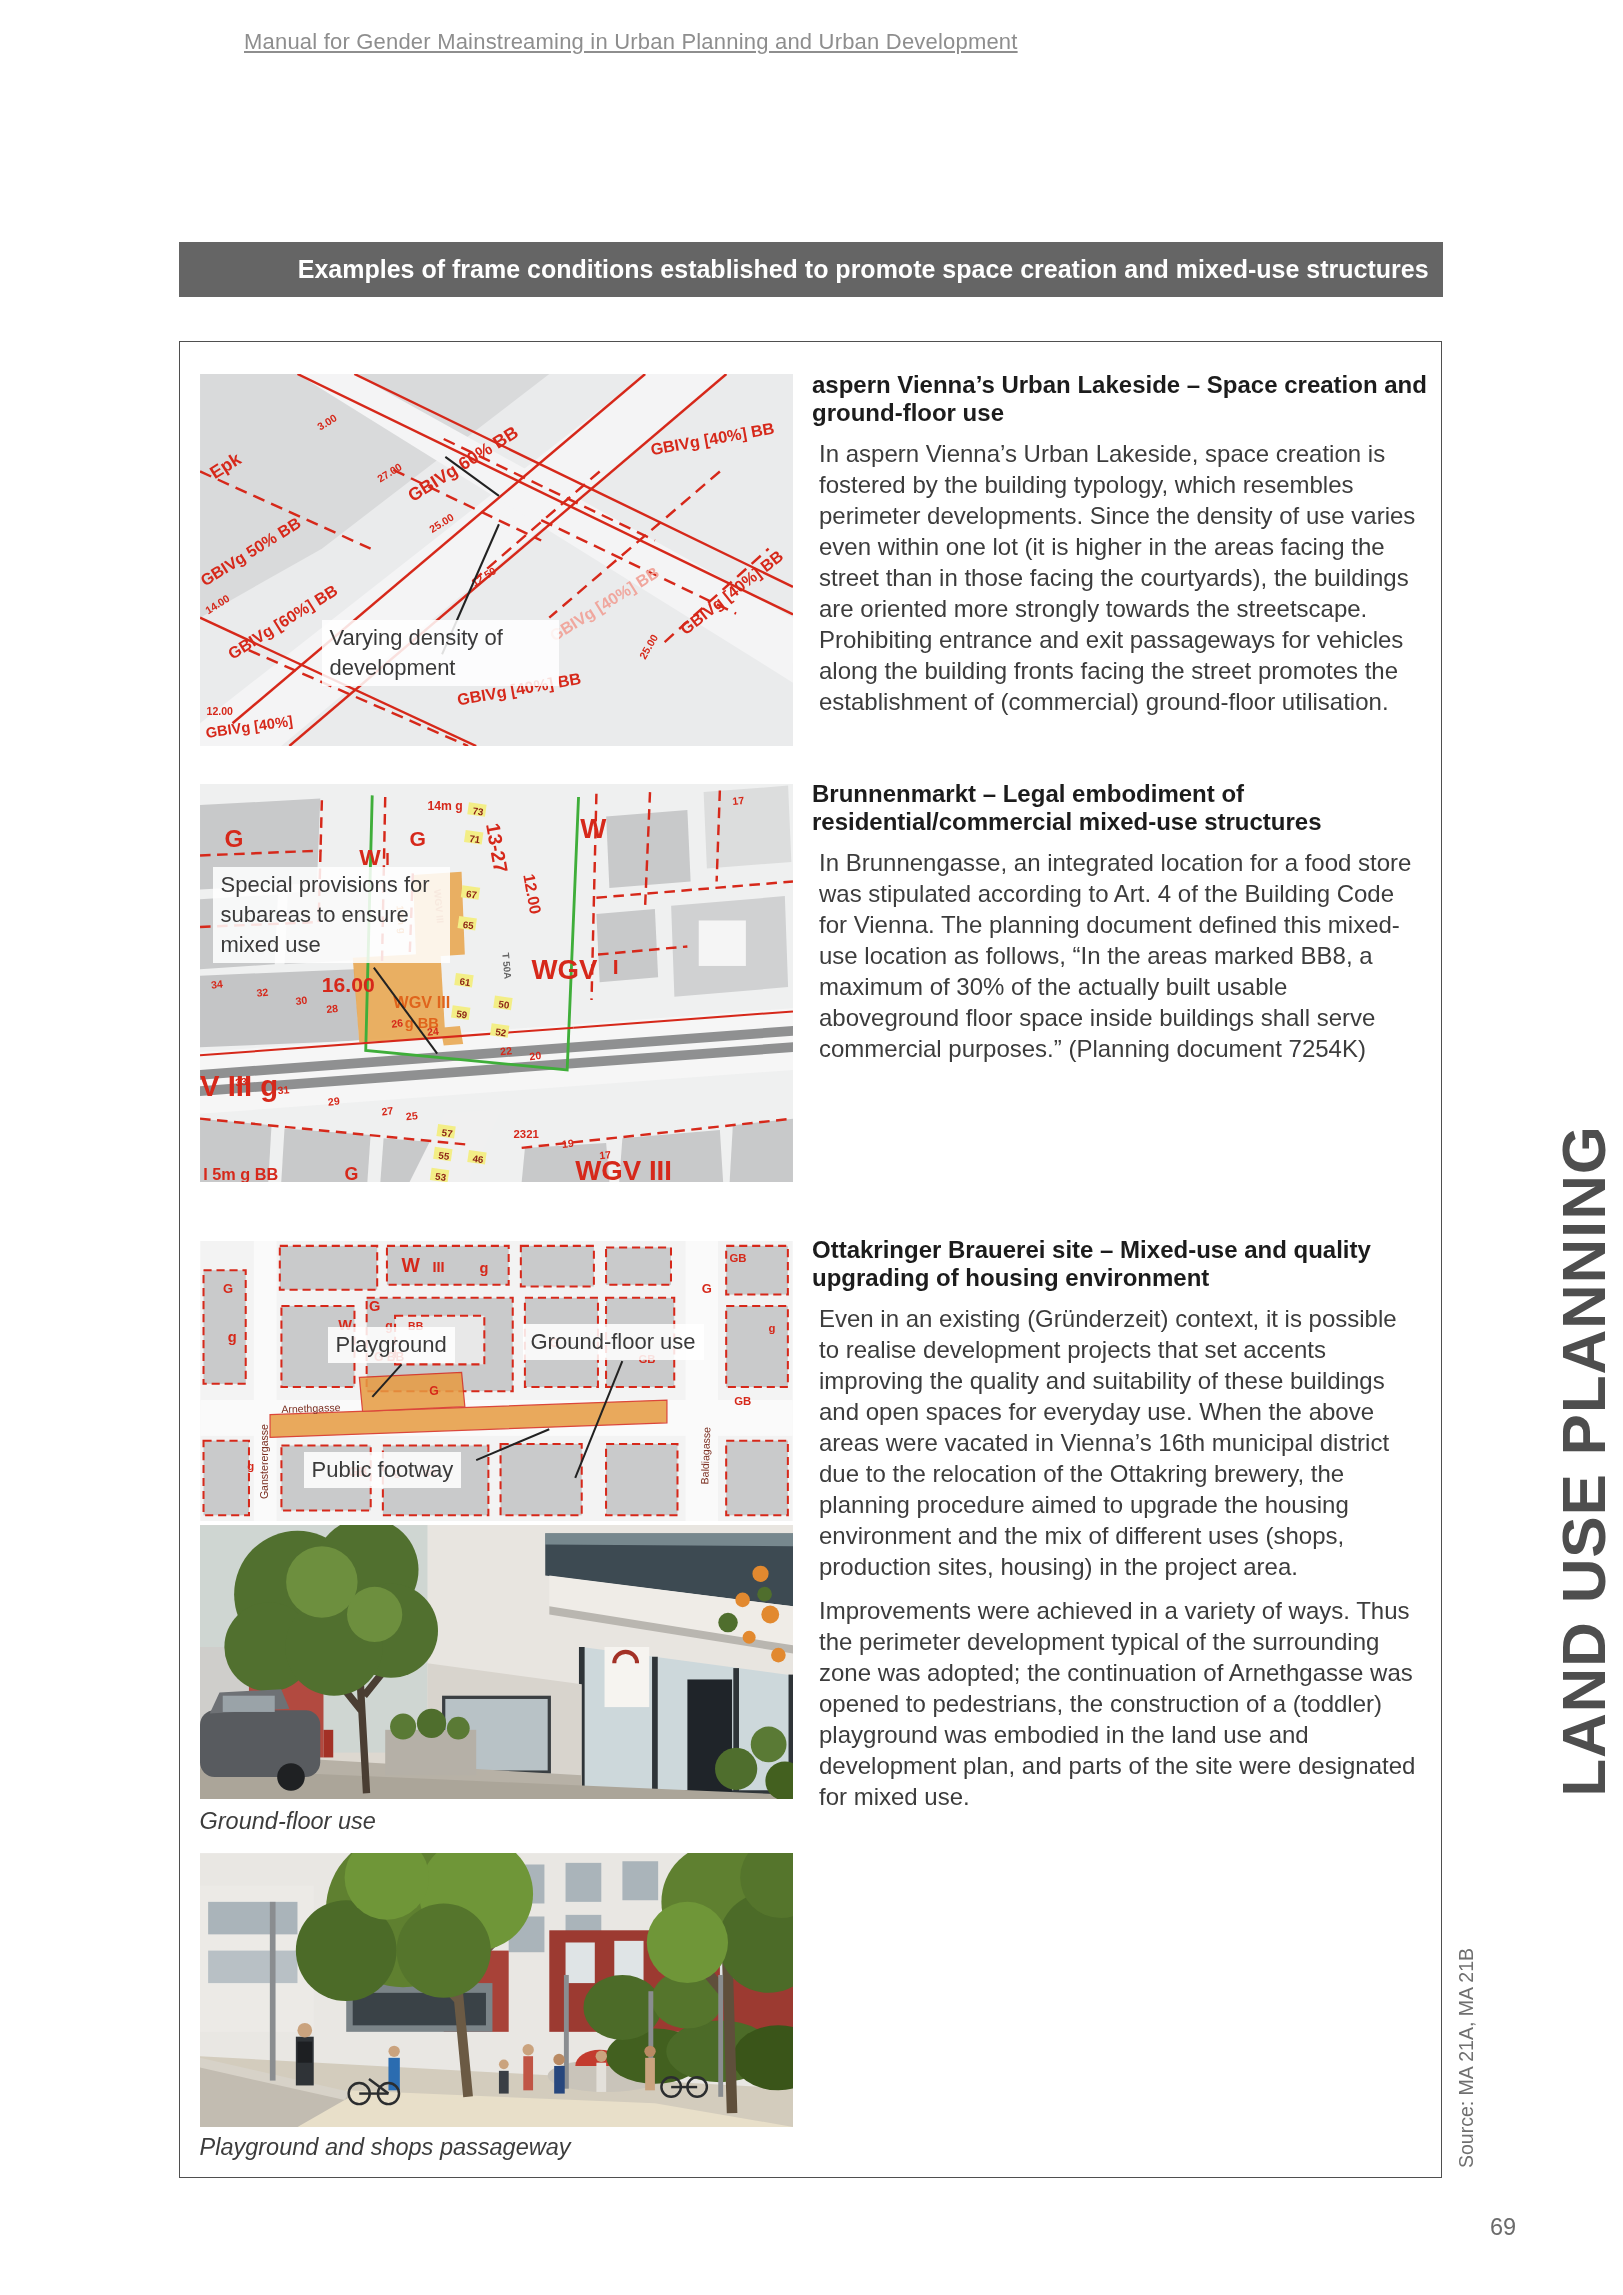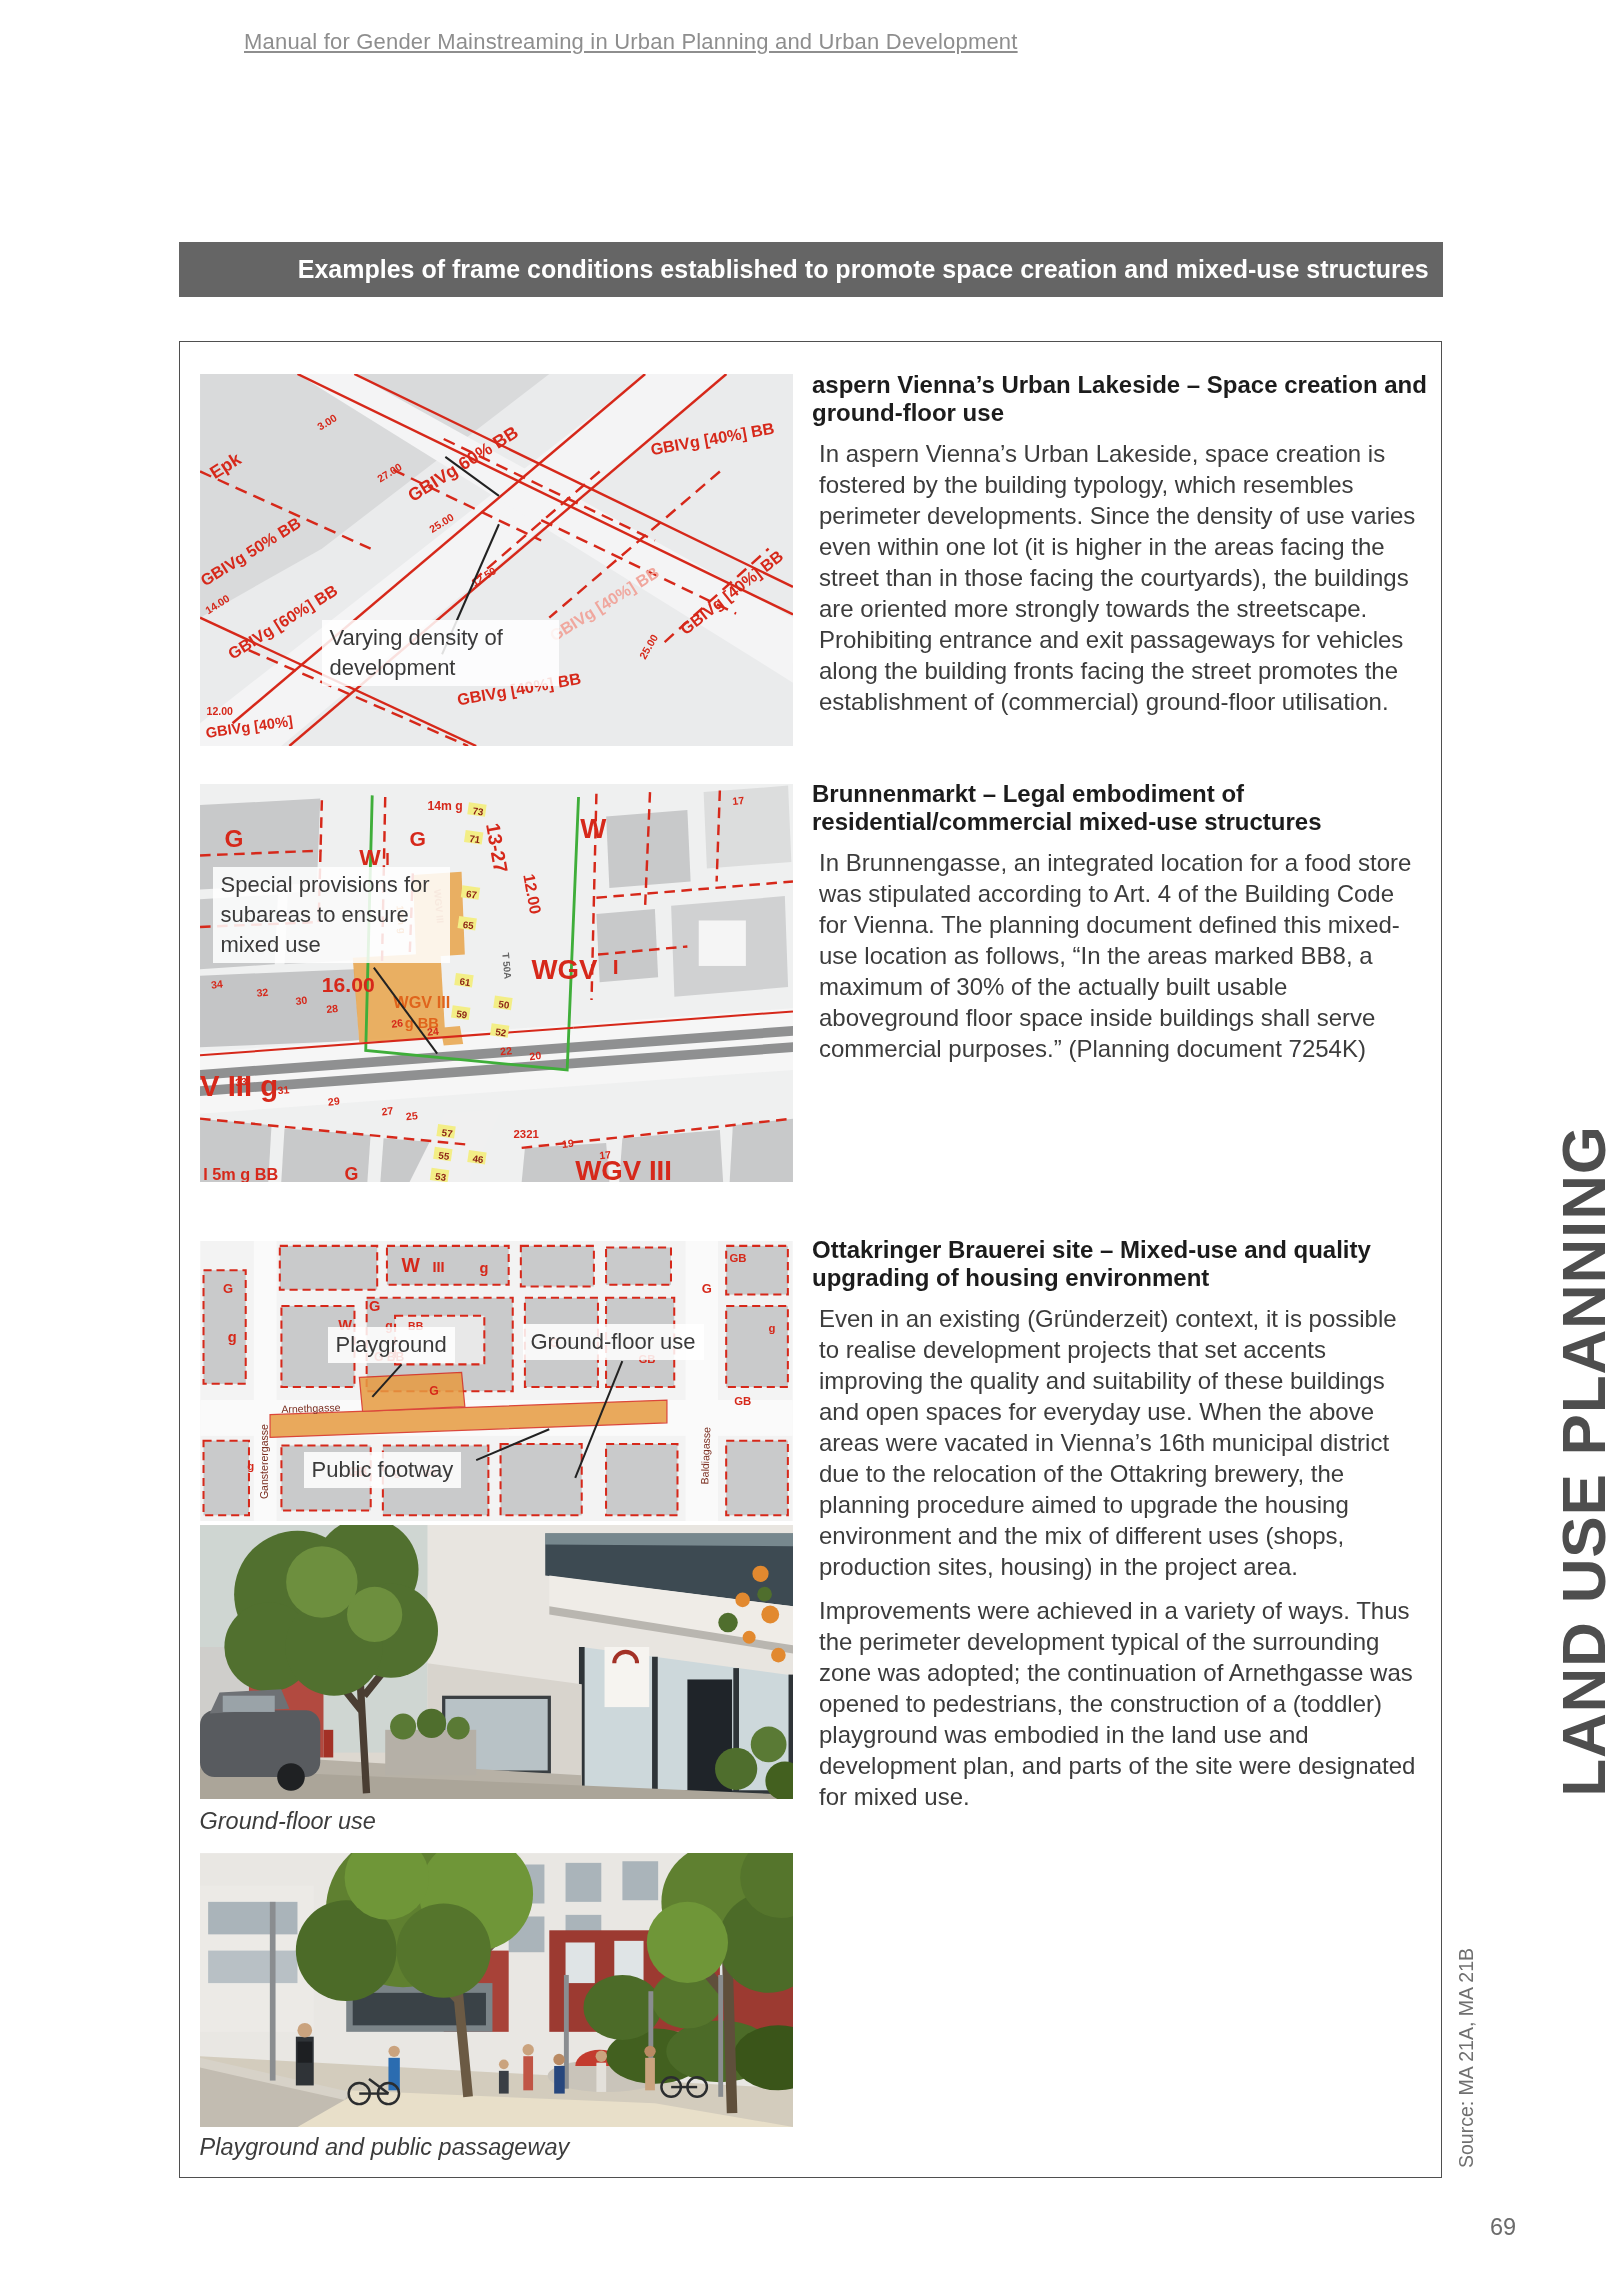--- a/index.html
+++ b/index.html
@@ -440,21 +440,21 @@
         <circle cx="196" cy="296" r="13"></circle>
           <circle cx="232" cy="296" r="13"></circle>
           <line x1="196" y1="296" x2="232" y2="296"></line>
           <line x1="208" y1="278" x2="232" y2="296"></line>
         <circle cx="580" cy="288" r="12"></circle>
           <circle cx="612" cy="288" r="12"></circle>
           <line x1="580" y1="288" x2="612" y2="288"></line>
       </g>
     </svg>
   </div>
-  <div class="caption" style="top:1792px;">Playground and public passageway</div>
+  <div class="caption" style="top:1792px;">Playground and shops passageway</div>
 
   <div class="right-col">
     <div class="sec" style="top:29px;">
       <h3>aspern Vienna’s Urban Lakeside – Space creation and ground-floor use</h3>
       <p>In aspern Vienna’s Urban Lakeside, space creation is fostered by the building typology, which resembles perimeter developments. Since the density of use varies even within one lot (it is higher in the areas facing the street than in those facing the courtyards), the buildings are oriented more strongly towards the streetscape. Prohibiting entrance and exit passageways for vehicles along the building fronts facing the street promotes the establishment of (commercial) ground-floor utilisation.</p>
     </div>
     <div class="sec" style="top:438px;">
       <h3>Brunnenmarkt – Legal embodiment of residential/commercial mixed-use structures</h3>
       <p>In Brunnengasse, an integrated location for a food store was stipulated according to Art. 4 of the Building Code for Vienna. The planning document defined this mixed-use location as follows, “In the areas marked BB8, a maximum of 30% of the actually built usable aboveground floor space inside buildings shall serve commercial purposes.” (Planning document 7254K)</p>
     </div>

